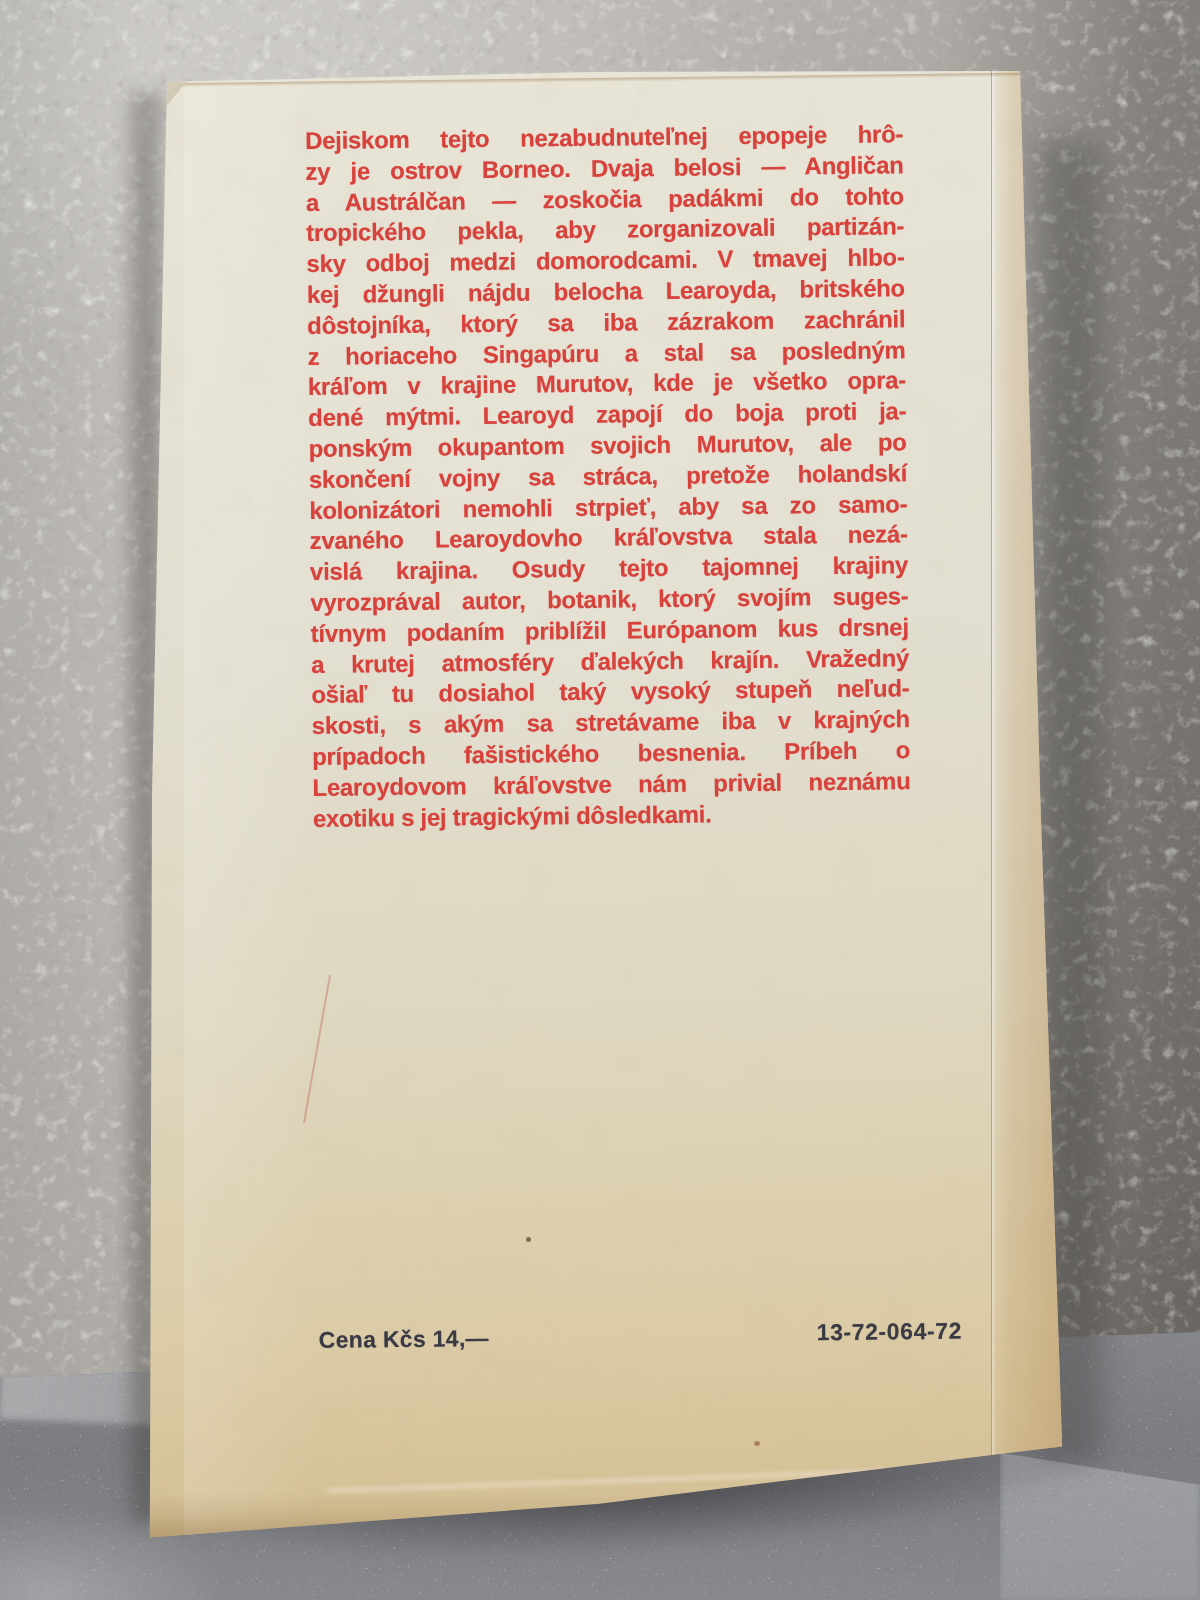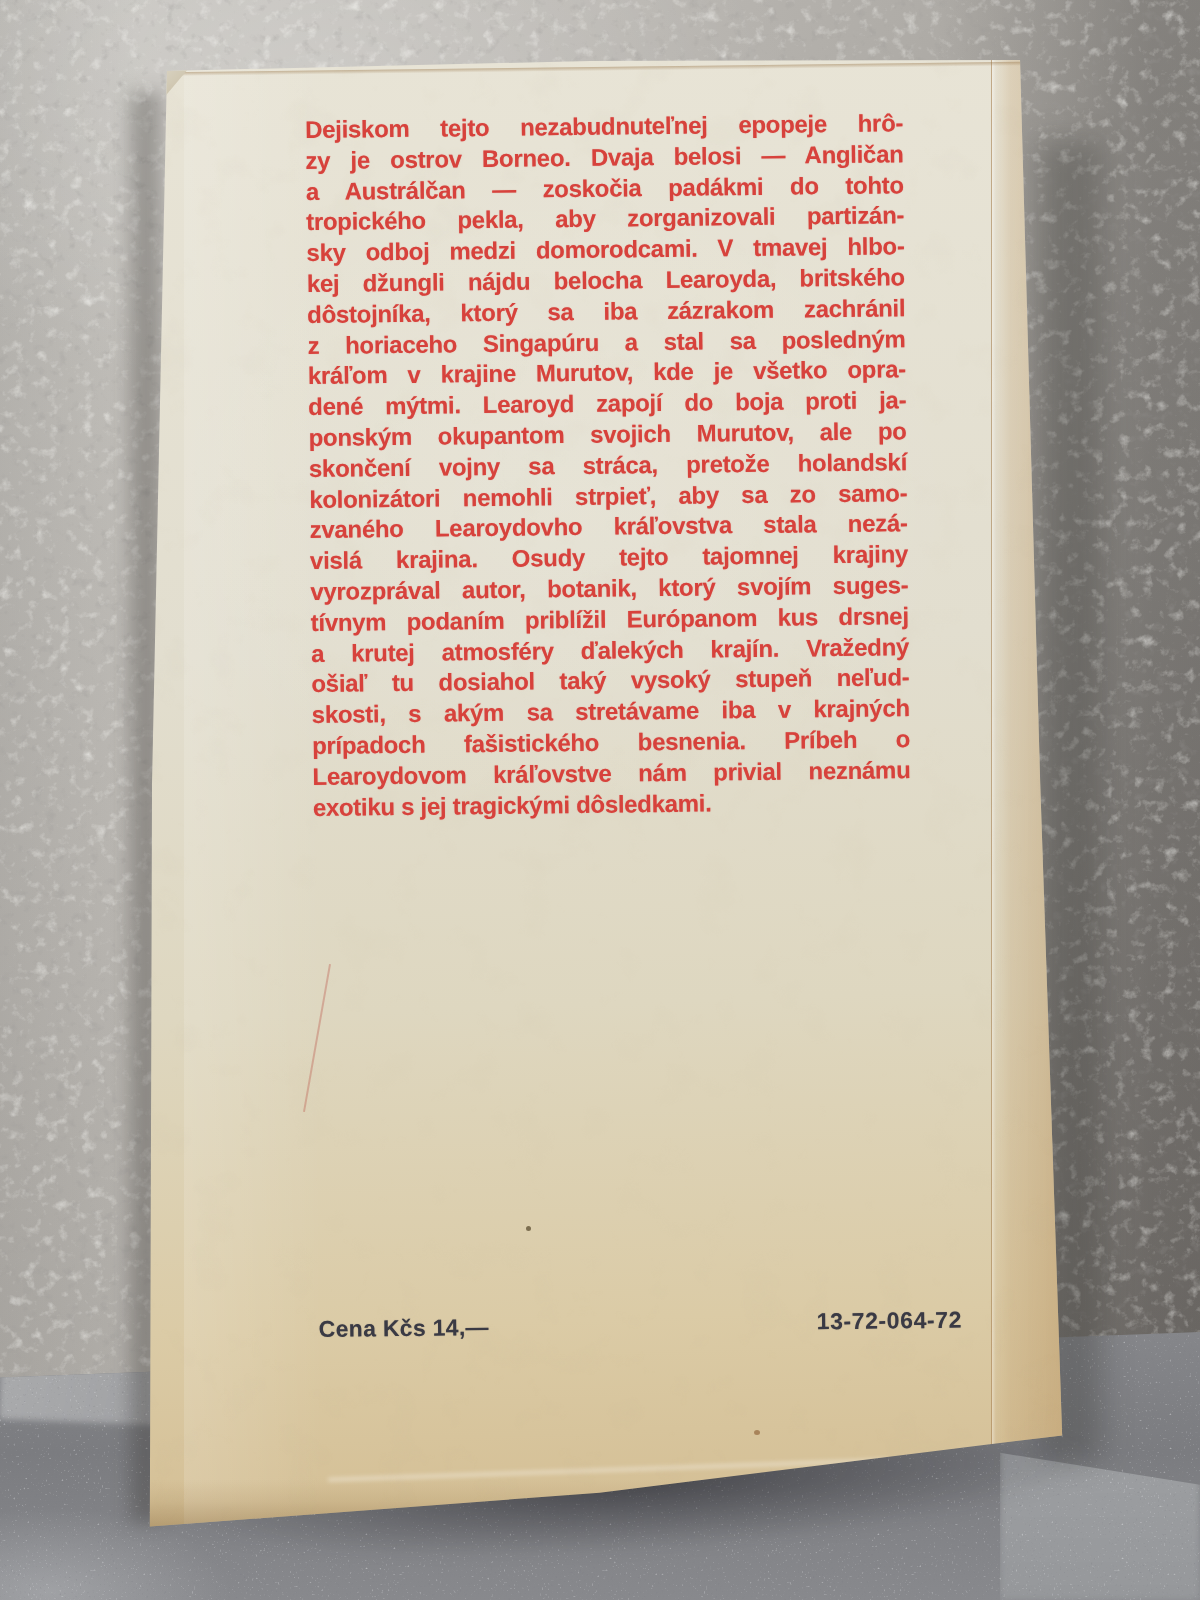--- a/index.html
+++ b/index.html
@@ -39,21 +39,21 @@
   
   .shadow-left{position:absolute;left:130px;top:92px;width:32px;height:1430px;
     background:rgba(42,40,38,0.30);filter:blur(9px);z-index:3;}
   .shadow-right{position:absolute;left:1038px;top:140px;width:64px;height:1320px;
     background:rgba(40,38,36,0.28);filter:blur(15px);z-index:3;}
   .shadow-ground{position:absolute;left:150px;top:1424px;width:960px;height:130px;z-index:3;
     background:radial-gradient(ellipse at 50% 45%, rgba(22,22,28,0.55), rgba(22,22,28,0) 70%);
     filter:blur(7px);transform:rotate(-3.4deg);}
   
   .book{
-    position:absolute;left:148px;top:58px;width:916px;height:1470px;z-index:4;
+    position:absolute;left:148px;top:69px;width:916px;height:1470px;z-index:4;
     clip-path:polygon(2.07% 0.88%, 48.3% 0.2%, 95.2% 0.14%, 97.4% 49.3%, 99.8% 93.7%, 49.3% 97.6%, 0.2% 99.9%, 0.44% 49.3%);
     background:
       radial-gradient(ellipse 600px 500px at 45% 30%, rgba(255,255,255,0.10), rgba(255,255,255,0) 70%),
       linear-gradient(178deg, #e8e4d6 0%, #e2decf 40%, #ded7c0 64%, #dbcba6 85%, #d3bd92 100%);
   }
   .book svg{position:absolute;inset:0;}
   .page-edge{
     position:absolute;right:0;top:0;width:72px;height:100%;
     background:linear-gradient(90deg, rgba(191,158,110,0) 0%, rgba(191,158,110,0.28) 25%, rgba(184,149,100,0.50) 100%);
     border-left:1px solid rgba(140,100,60,0.22);

